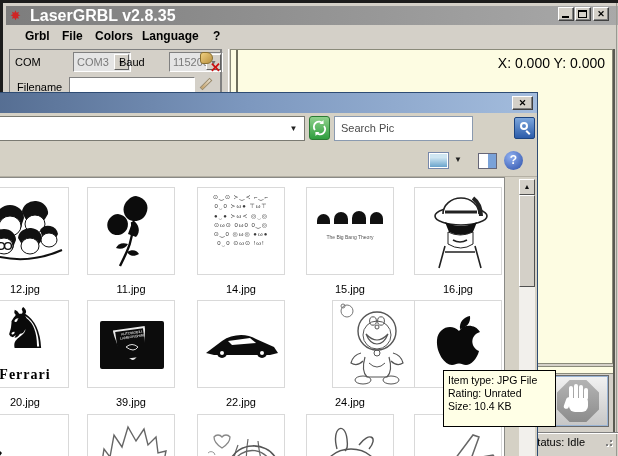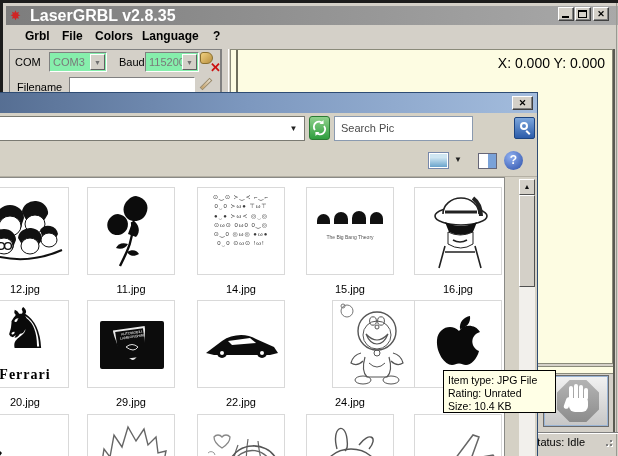--- a/index.html
+++ b/index.html
@@ -15,21 +15,21 @@
   .winbtn { position:absolute; top:4px; width:16px; height:14px; background:#d4d0c8; border:1px solid; border-color:#fff #404040 #404040 #fff; box-shadow:inset -1px -1px 0 #808080; font-size:9px; font-weight:bold; text-align:center; line-height:12px; }
   #btn-min{ left:555px; } #btn-max{ left:572px; } #btn-close{ left:590px; }
   #btn-min i{ position:absolute; left:3px; bottom:2px; width:7px; height:2px; background:#000; }
   #btn-max i{ position:absolute; left:2px; top:2px; width:9px; height:8px; border:1px solid #000; border-top:2px solid #000; }
 
   #menubar { left:3px; top:22px; width:612px; height:22px; background:#d4d0c8; }
   .menu-item { position:absolute; top:4px; font-size:12px;font-weight:bold; }
 
   #group-box { left:6px; top:46px; width:212px; height:60px; border:1px solid #808080; }
   .fld-label { position:absolute; font-size:11px; }
-  .combo { position:absolute; height:20px; background:#86efac; border:1px solid; border-color:#808080 #fff #fff #808080; color:#7a7a7a; overflow:hidden; }
+  .combo { position:absolute; height:20px; background:#e5e5e5; border:1px solid; border-color:#808080 #fff #fff #808080; color:#7a7a7a; overflow:hidden;margin-left:24px; }
   .combo .val { position:absolute; left:3px; top:3px; white-space:nowrap; }
   .combo .drop { position:absolute; right:1px; top:1px; bottom:1px; width:15px; background:#d4d0c8; border:1px solid; border-color:#fff #606060 #606060 #fff; color:#707070; font-size:7px; text-align:center; line-height:16px; }
   #textbox-filename { left:66px; top:74px; width:126px; height:18px; background:#fff; border:1px solid; border-color:#808080 #fff #fff #808080; }
   #icon-connect { left:196px; top:47px; width:22px; height:24px; }
   #icon-connect .plug { position:absolute; left:1px; top:2px; width:13px; height:12px; background:linear-gradient(135deg,#f0d080,#b89040); border-radius:3px 6px 6px 3px; border:1px solid #8a7030; }
   #icon-connect .x { position:absolute; right:0; bottom:0; color:#cc1111; font-weight:bold; font-size:13px; line-height:12px; }
   #icon-pencil { left:196px; top:74px; width:14px; height:14px; }
   #icon-pencil i { position:absolute; left:5px; top:0; width:4px; height:14px; background:linear-gradient(#e8e0d0,#c8a060); transform:rotate(45deg); border:1px solid #9a8a6a; }
 
   #splitter { left:218px; top:46px; width:8px; height:46px; border-left:1px solid #808080; border-right:1px solid #fff; }
@@ -80,21 +80,21 @@
   .cell-label { position:absolute; left:0; top:96px; width:88px; text-align:center; font-size:11px; }
   .emoji-grid { white-space:pre-line; font-size:6px; line-height:1.55; text-align:center; padding-top:5px; color:#3a3a3a; letter-spacing:1px; }
   .bbt-hair { position:absolute; bottom:0; background:#111; border-radius:7px 7px 0 0; }
   .bbt-caption { position:absolute; left:0; top:46px; width:100%; text-align:center; font-size:5px; color:#555; }
   .ferrari-horse { position:absolute; left:0; top:-4px; width:100%; text-align:center; font-size:56px; color:#0a0a0a; line-height:64px; }
   .ferrari-caption { position:absolute; left:0; bottom:4px; width:100%; text-align:center; font-family:"Liberation Serif", serif; font-weight:bold; font-size:14px; letter-spacing:1px; }
   .lambo-plate { position:absolute; left:12px; top:20px; width:64px; height:48px; background:#0c0c0c; border-radius:2px; }
   .lambo-shield { position:absolute; left:14px; top:6px; width:34px; height:34px; clip-path:polygon(0 0,100% 0,85% 70%,50% 100%,15% 70%); border:0; background:
       linear-gradient(#0c0c0c,#0c0c0c) padding-box; outline:2px solid #e8e8e8; outline-offset:-3px; transform:rotate(-8deg); }
   .lambo-caption { position:absolute; left:16px; top:10px; width:32px; text-align:center; font-size:3.5px; color:#fff; transform:rotate(-8deg); line-height:1.2; }
-  .tooltip { left:443px; top:370px; width:113px; height:43px; background:#ffffe6; border:1px solid #000; z-index:30; padding:3px 4px; font-size:10.5px; line-height:1.25; white-space:nowrap; overflow:hidden; }
+  .tooltip { left:443px; top:370px; width:113px; height:57px; background:#ffffe6; border:1px solid #000; z-index:30; padding:3px 4px; font-size:10.5px; line-height:1.25; white-space:nowrap; overflow:hidden; }
 </style>
 </head>
 <body>
 
 <div id="main-window" class="abs">
   <div id="titlebar" class="abs">
     <span id="title-icon">✸</span>
     <span id="title-text">LaserGRBL v2.8.35</span>
   </div>
   <div id="btn-min" class="winbtn">
@@ -289,21 +289,21 @@
   <div class="cell" style="left:126px; top:207px;">
     <div class="thumb">
       <div class="lambo-plate">
         <div class="lambo-shield"></div>
         <div class="lambo-caption">AUTOMOBILI LAMBORGHINI</div>
         <svg width="64" height="48" viewBox="0 0 64 48" style="position:absolute;left:0;top:0;">
           <path d="M26 26 q6 -5 12 0 q-4 6 -12 0 z" fill="none" stroke="#ddd" stroke-width="1"></path>
         </svg>
       </div>
     </div>
-    <div class="cell-label">29.jpg</div>
+    <div class="cell-label">39.jpg</div>
   </div>
 
   <div class="cell" style="left:236px; top:207px;">
     <div class="thumb">
       <svg width="88" height="88" viewBox="0 0 88 88">
         <path d="M8 52 L24 40 C34 33 48 32 58 38 L76 46 L80 52 L72 54 L16 54 Z" fill="#0c0c0c"></path>
         <path d="M30 40 L52 37 L58 42 L34 44 Z" fill="#fff"></path>
         <circle cx="24" cy="52" r="5" fill="#0c0c0c"></circle>
           <circle cx="24" cy="52" r="2" fill="#fff"></circle>
         <circle cx="64" cy="52" r="5" fill="#0c0c0c"></circle>

